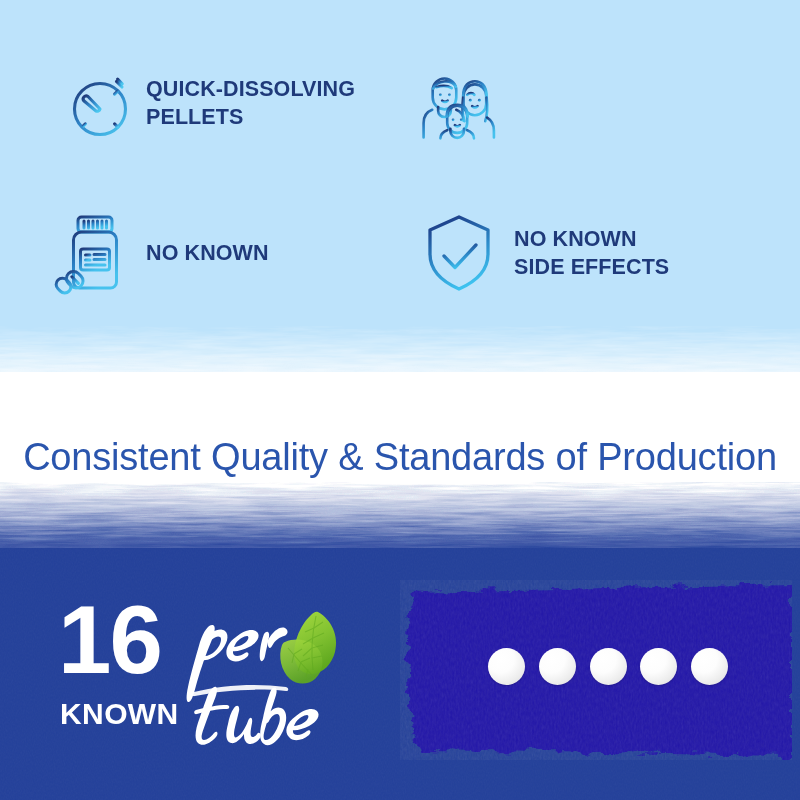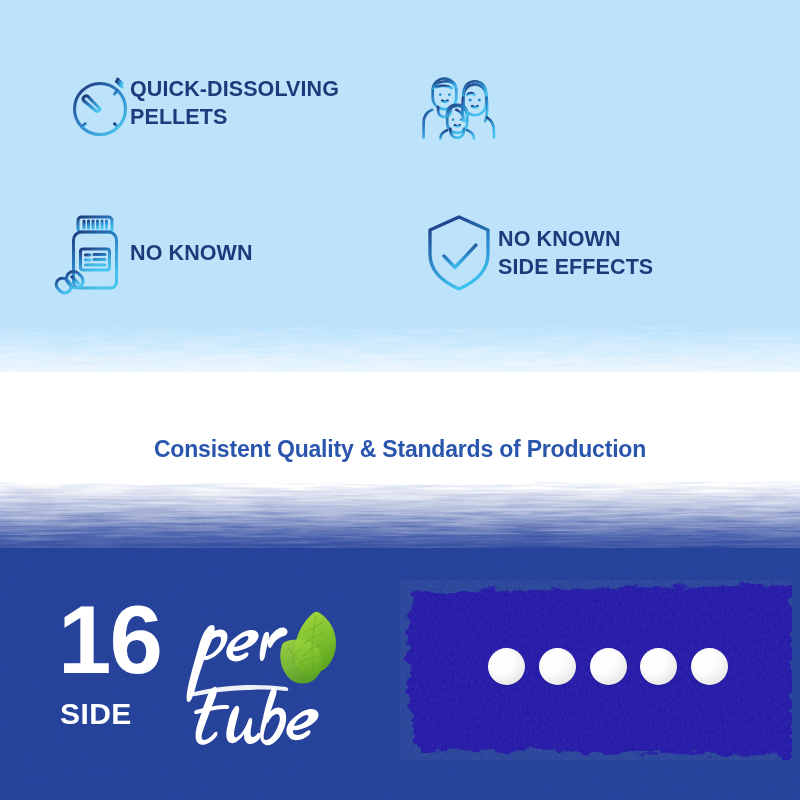--- a/index.html
+++ b/index.html
@@ -30,20 +30,21 @@
     top:28px; left:0;
     width:800px; height:320px;
     display:grid;
     grid-template-columns:400px 400px;
     grid-template-rows:150px 150px;
   }
 
   .benefit-item {
     display:flex;
     align-items:center;
+    gap:16px;
     padding-left:52px;
   }
   .benefit-item.col2 { padding-left:20px; }
 
   .benefit-icon {
     flex:0 0 auto;
     width:78px; height:80px;
     display:flex; align-items:center; justify-content:center;
   }
   .benefit-icon svg { display:block; }
@@ -69,22 +70,22 @@
   .headline-band {
     position:absolute; left:0; top:372px;
     width:800px; height:168px;
     background:#ffffff;
   }
 
   .headline {
     position:absolute;
     top:64px; left:0; width:800px;
     text-align:center;
-    font-size:23px;
-    font-weight:bold;
+    font-size:38px;
+    font-weight:normal;
     letter-spacing:-.2px;
     color:#2a55ad;
     white-space:nowrap;
   }
 
   
   .edge-bottom {
     position:absolute; left:0; top:482px;
     width:800px; height:96px;
     pointer-events:none;
@@ -356,21 +357,21 @@
           <feComponentTransfer>
               <feFuncA type="linear" slope="0.10"></feFuncA>
             </feComponentTransfer>
         </filter>
       </defs>
       <rect width="800" height="252" filter="url(#canvasNoise)"></rect>
     </svg>
 
     <div class="dose-left">
       <div class="dose-number">16</div>
-      <div class="dose-word">SIDE</div>
+      <div class="dose-word">KNOWN</div>
 
       <div class="script-wrap">
         <svg width="210" height="150" viewBox="0 0 210 150">
           <g fill="#ffffff">
 
             <path d="M24 46 c4 -12 9 -18 13 -17 c3 1 2 8 -2 17 c-5 12 -10 26 -14 40 c-3 11 -5 19 -8 20 c-3 1 -3 -6 -1 -15 c3 -14 8 -31 12 -45z"></path>
             <path d="M28 44 c7 -9 16 -13 21 -9 c5 4 2 14 -5 21 c-6 6 -13 9 -18 8 c-3 -1 -3 -4 0 -4 c5 1 11 -2 15 -7 c4 -5 5 -11 3 -12 c-3 -2 -9 2 -13 8 c-2 3 -5 1 -3 -5z"></path>
             <path d="M60 41 c8 -7 17 -9 21 -5 c4 4 0 11 -8 15 c-6 3 -13 5 -17 4 c-2 0 -2 -3 0 -4 c5 0 11 -2 14 -5 c3 -3 3 -6 1 -6 c-3 0 -8 3 -11 7 c-3 5 -4 10 -2 12 c2 2 7 1 11 -2 c3 -2 5 1 2 4 c-6 5 -14 6 -18 2 c-5 -5 -3 -15 7 -22z"></path>
             <path d="M88 38 c3 -4 6 -2 5 3 c-1 6 -3 13 -4 19 c-1 5 -4 7 -5 3 c-1 -5 1 -18 4 -25z"></path>
             <path d="M92 44 c5 -9 12 -14 17 -12 c4 2 3 7 -1 8 c-4 1 -9 4 -12 10 c-2 4 -5 2 -4 -6z"></path>

